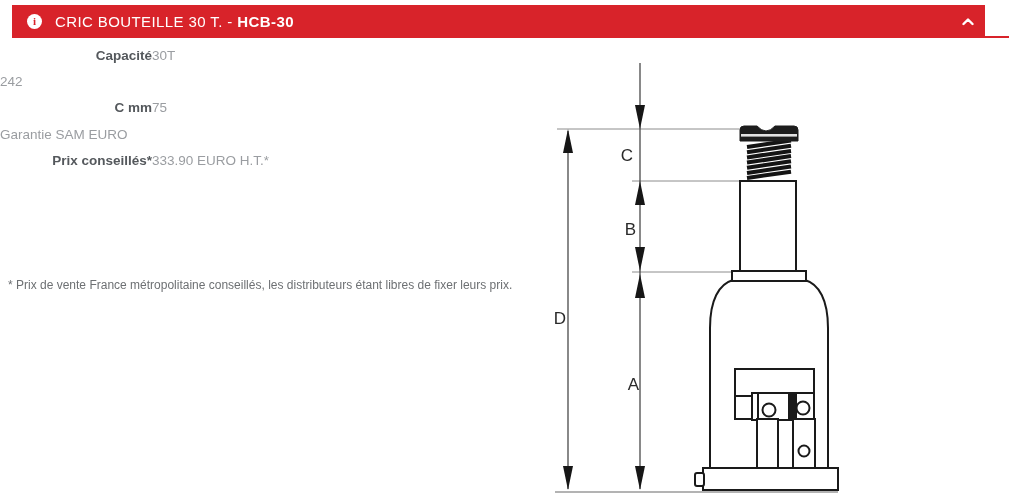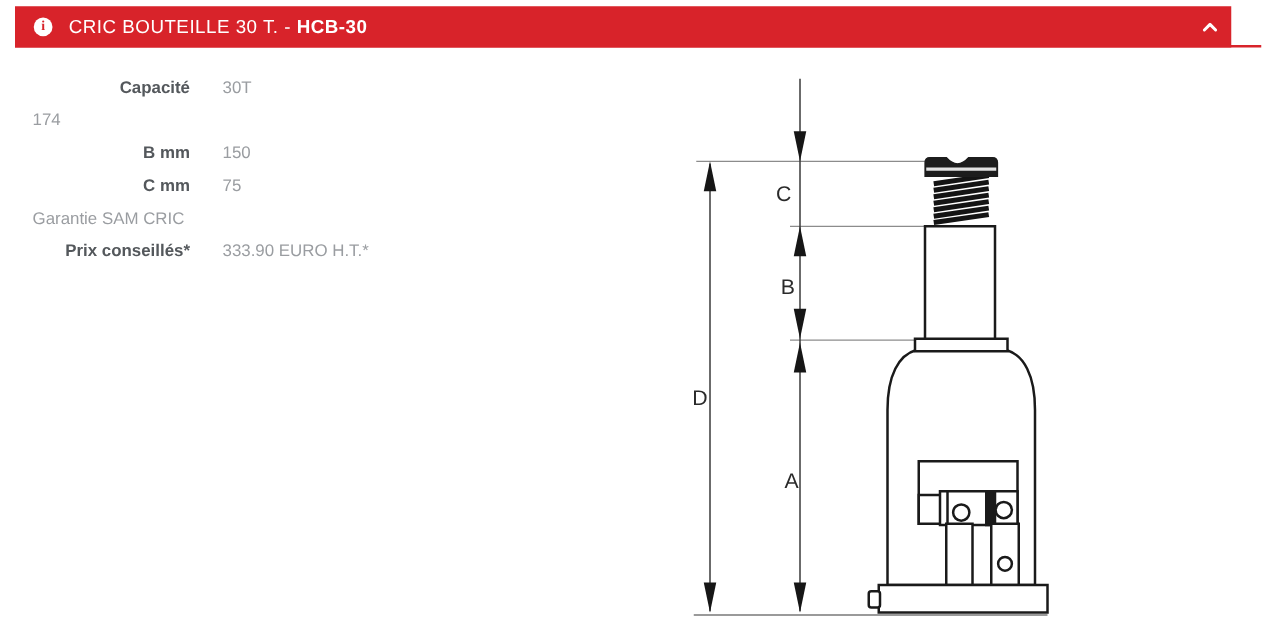--- a/index.html
+++ b/index.html
@@ -12,24 +12,24 @@
            cursor:pointer;}
   .hdr-underline{position:absolute;left:12px;top:36px;width:997px;height:2px;}
   .info-ic{width:15px;height:15px;border-radius:50%;background:#fff;
            font:bold 11px "Liberation Serif", serif;text-align:center;line-height:15px;
            flex:0 0 auto;}
   .hdr-title{color:#fff;font-size:15px;letter-spacing:.4px;margin-left:13px;white-space:nowrap;text-align:right;}
   .hdr-title b{font-weight:700;}
   .chev{position:absolute;right:11px;top:13px;width:12px;height:8px;}
 
   
-  .spec-table{position:absolute;left:0;top:56px;}
+  .spec-table{position:absolute;left:0;top:42px;}
   .spec-row{display:flex;align-items:center;height:26.3px;}
   .spec-label{width:152px;text-align:right;font-size:13.5px;font-weight:bold;color:#54585c;}
-  .spec-value{margin-left:26px;font-size:13.5px;color:#9a9da1;white-space:nowrap;}
+  .spec-value{font-size:13.5px;color:#9a9da1;white-space:nowrap;}
 
   .footnote{position:absolute;left:8px;top:278px;font-size:12px;color:#6d7073;}
 
   .diagram{position:absolute;left:0;top:0;}
 </style>
 </head>
 <body>
 
 <div id="page">
 
@@ -41,39 +41,36 @@
       <polyline points="1.5,6 6,1.5 10.5,6" fill="none" stroke="#ffffff" stroke-width="2.4" stroke-linecap="round" stroke-linejoin="round"></polyline>
     </svg>
   </div>
 
   <div class="spec-table">
       <div class="spec-row">
         <div class="spec-label">Capacité</div>
         <div class="spec-value">30T</div>
       </div>
       <div class="spec-row">
-        <div class="spec-value">174</div>
-      </div>
-      <div class="spec-row">
-        <div class="spec-label">B mm</div>
-        <div class="spec-value">150</div>
+        <div class="spec-value">242</div>
       </div>
       <div class="spec-row">
         <div class="spec-label">C mm</div>
         <div class="spec-value">75</div>
       </div>
       <div class="spec-row">
-        <div class="spec-value">Garantie SAM CRIC</div>
+        <div class="spec-value">Garantie SAM EURO</div>
       </div>
       <div class="spec-row">
         <div class="spec-label">Prix conseillés*</div>
         <div class="spec-value">333.90 EURO H.T.*</div>
       </div>
     </div>
 
+  <div class="footnote">* Prix de vente France métropolitaine conseillés, les distributeurs étant libres de fixer leurs prix.</div>
 
   <svg class="diagram" width="1011" height="499" viewBox="0 0 1011 499">
 
     <g stroke="#8c8c8c" stroke-width="1">
       <line x1="557" y1="129" x2="741" y2="129"></line>
       <line x1="632" y1="181" x2="742" y2="181"></line>
       <line x1="632" y1="272" x2="733" y2="272"></line>
       <line x1="555" y1="492" x2="838" y2="492" stroke="#9a9a9a" stroke-width="1.5"></line>
     </g>
 

